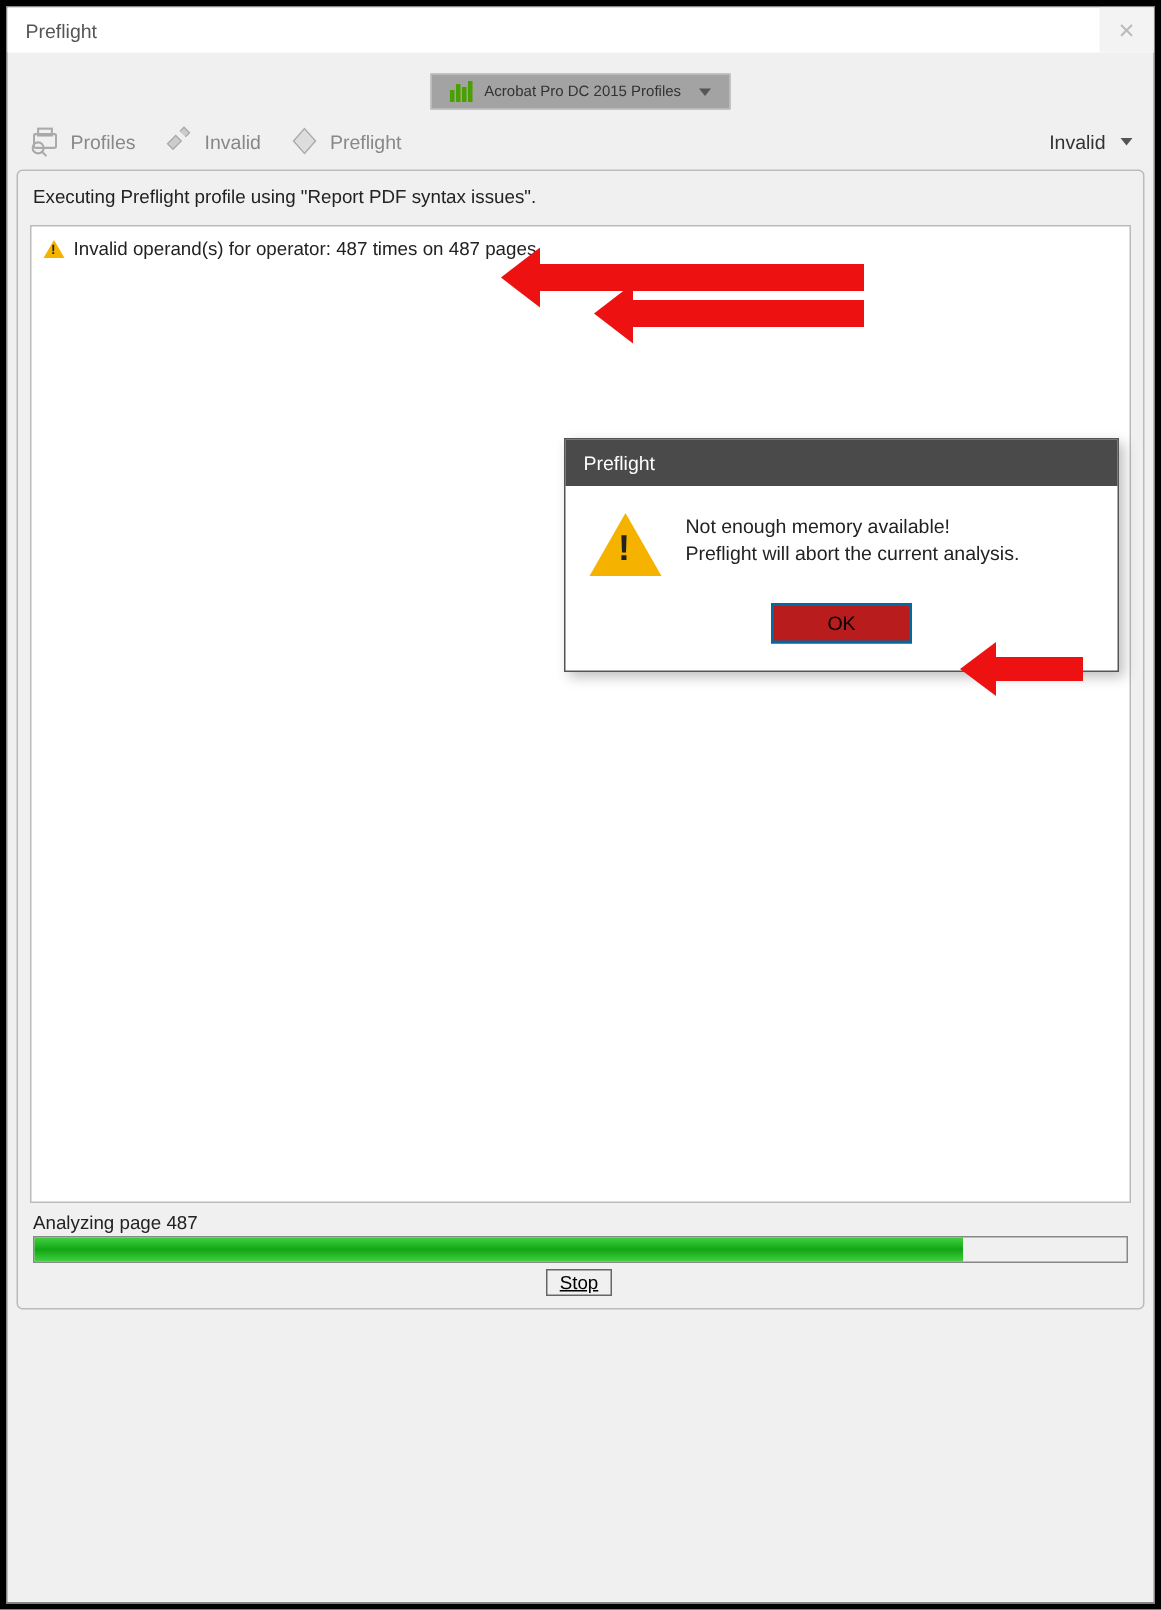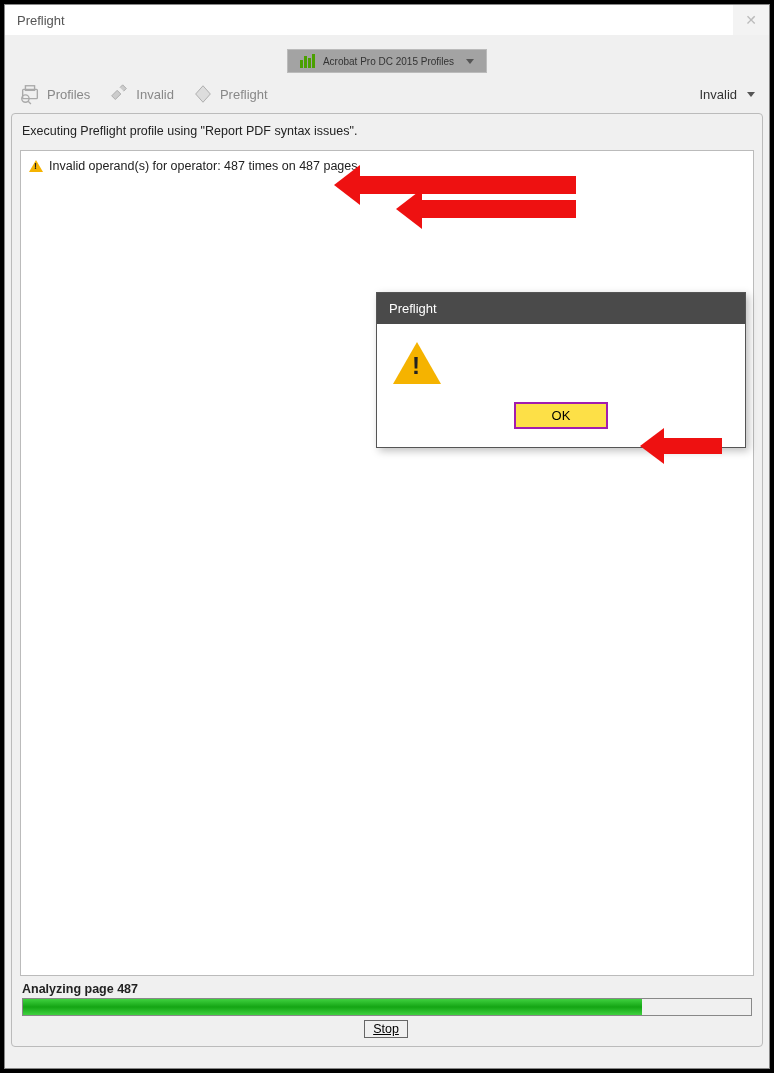--- a/index.html
+++ b/index.html
@@ -66,21 +66,21 @@
   .toolbar-left { display:flex; gap:18px; align-items:center;}
   .toolbar-item { display:flex; align-items:center; gap:6px; color:#888; font-size:13px;}
   .toolbar-item svg { width:22px; height:22px; }
   .options { display:flex; align-items:center; gap:6px; color:#333; font-size:13px;}
   .content {
     margin: 0 6px;
     border: 1px solid #bbb;
     border-radius: 4px;
     background: #f0f0f0;
     padding: 10px 8px 8px 8px;
-    height: 934px;
+    height: 760px;
     display:flex;
     flex-direction:column;
     position: relative;
   }
   .status-line { font-size: 12.5px; color:#222; margin-bottom:12px; padding-left:2px;}
   .results-box {
     background:#fff;
     border:1px solid #bbb;
     flex: 1;
     padding: 6px 4px;
@@ -94,21 +94,21 @@
     border-right:7px solid transparent;
     border-bottom:12px solid #f5b300;
     position:relative;
   }
   .warn-icon::after{
     content:"!";
     position:absolute;
     left:-2px; top:1px;
     font-size:9px; font-weight:bold; color:#222;
   }
-  .bottom-status { font-size:12.5px; color:#222; margin:6px 2px 2px 2px;font-weight:bold;}
+  .bottom-status { font-size:12.5px; color:#222; margin:6px 2px 2px 2px;}
   .progress {
     height:18px; border:1px solid #888; background:#f0f0f0;
     margin: 0 2px; position:relative;
   }
   .progress-fill{
     position:absolute; left:0; top:0; bottom:0;
     width:85%;
     background: linear-gradient(to bottom,#3fd13f,#14a514,#3fd13f);
   }
   .stop-row { display:flex; justify-content:center; margin-top:4px; padding-right:2px;}
@@ -138,22 +138,22 @@
   }
   .big-warn::after{
     content:"!";
     position:absolute;
     left:-5px; top:10px;
     font-size:24px; font-weight:bold; color:#222;
   }
   .dialog-text { font-size:13px; color:#222; line-height:1.35;}
   .dialog-actions { display:flex; justify-content:center; padding: 6px 0 18px 0;}
   .ok-btn {
-    border:2px solid #a21caf;
-    background:#fde047;
+    border:2px solid #0369a1;
+    background:#b91c1c;
     padding:4px 36px;
     font-size:13px;
   }
   
   .arrow {
     position:absolute;
     height:18px;
     background:#e11;
     z-index: 60;
   }
@@ -244,20 +244,24 @@
     <div class="stop-row">
       <div class="stop-btn">Stop</div>
     </div>
   </div>
 </div>
 
 <div class="dialog">
   <div class="dialog-title">Preflight</div>
   <div class="dialog-body">
     <div class="big-warn"></div>
+    <div class="dialog-text">
+      <div>Not enough memory available!</div>
+      <div>Preflight will abort the current analysis.</div>
+    </div>
   </div>
   <div class="dialog-actions">
     <div class="ok-btn">OK</div>
   </div>
 </div>
 
 <div class="arrow arrow1"></div>
 <div class="arrow arrow2"></div>
 <div class="arrow arrow3"></div>
 

